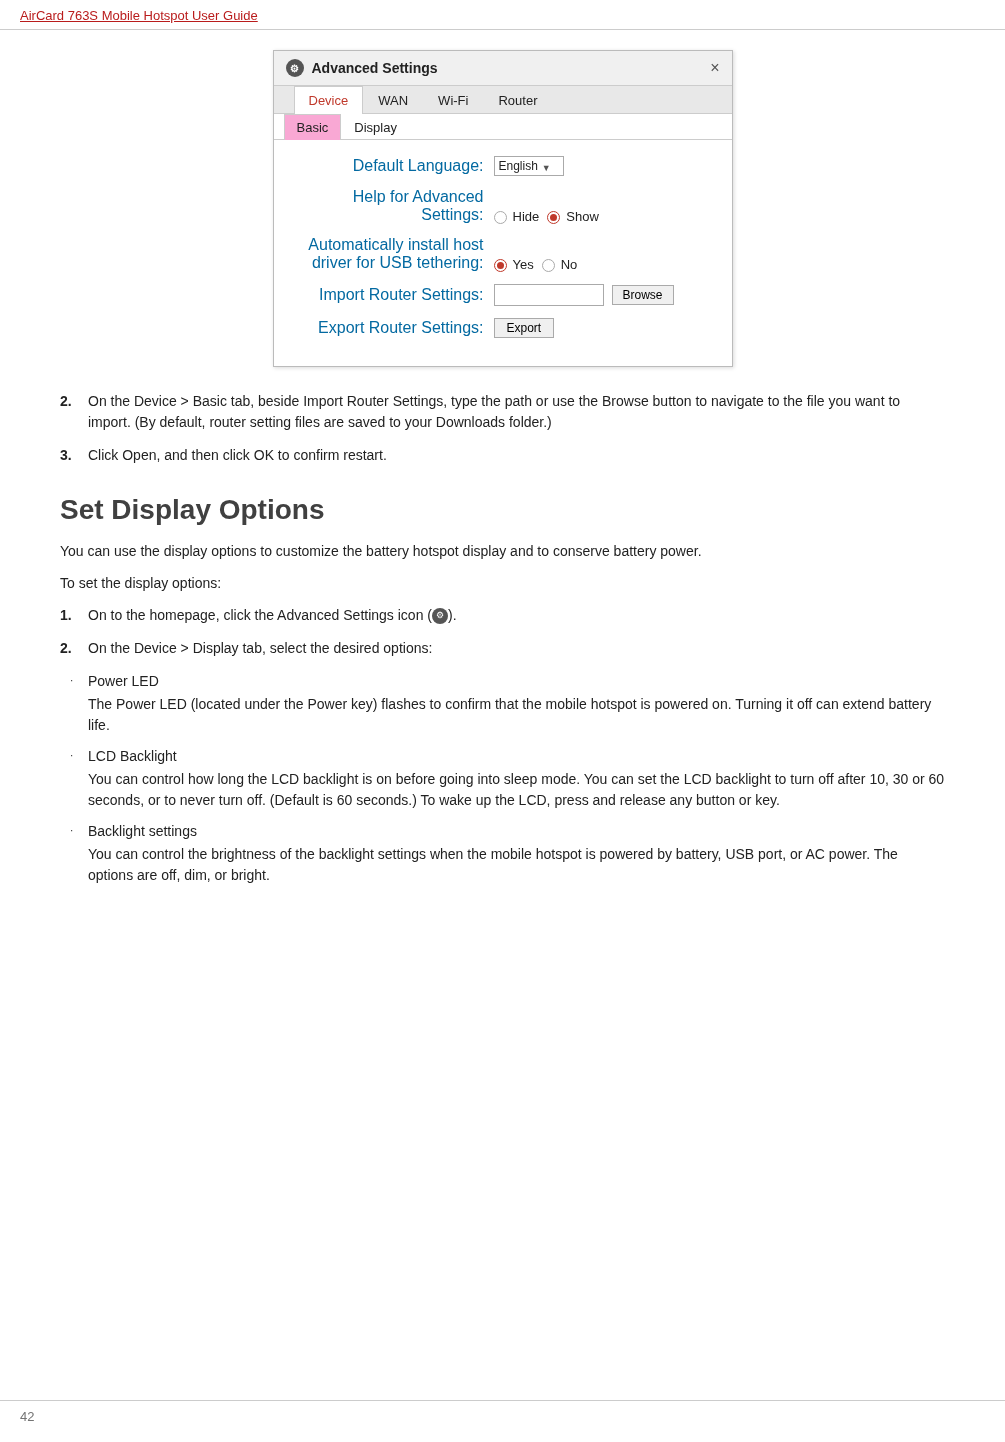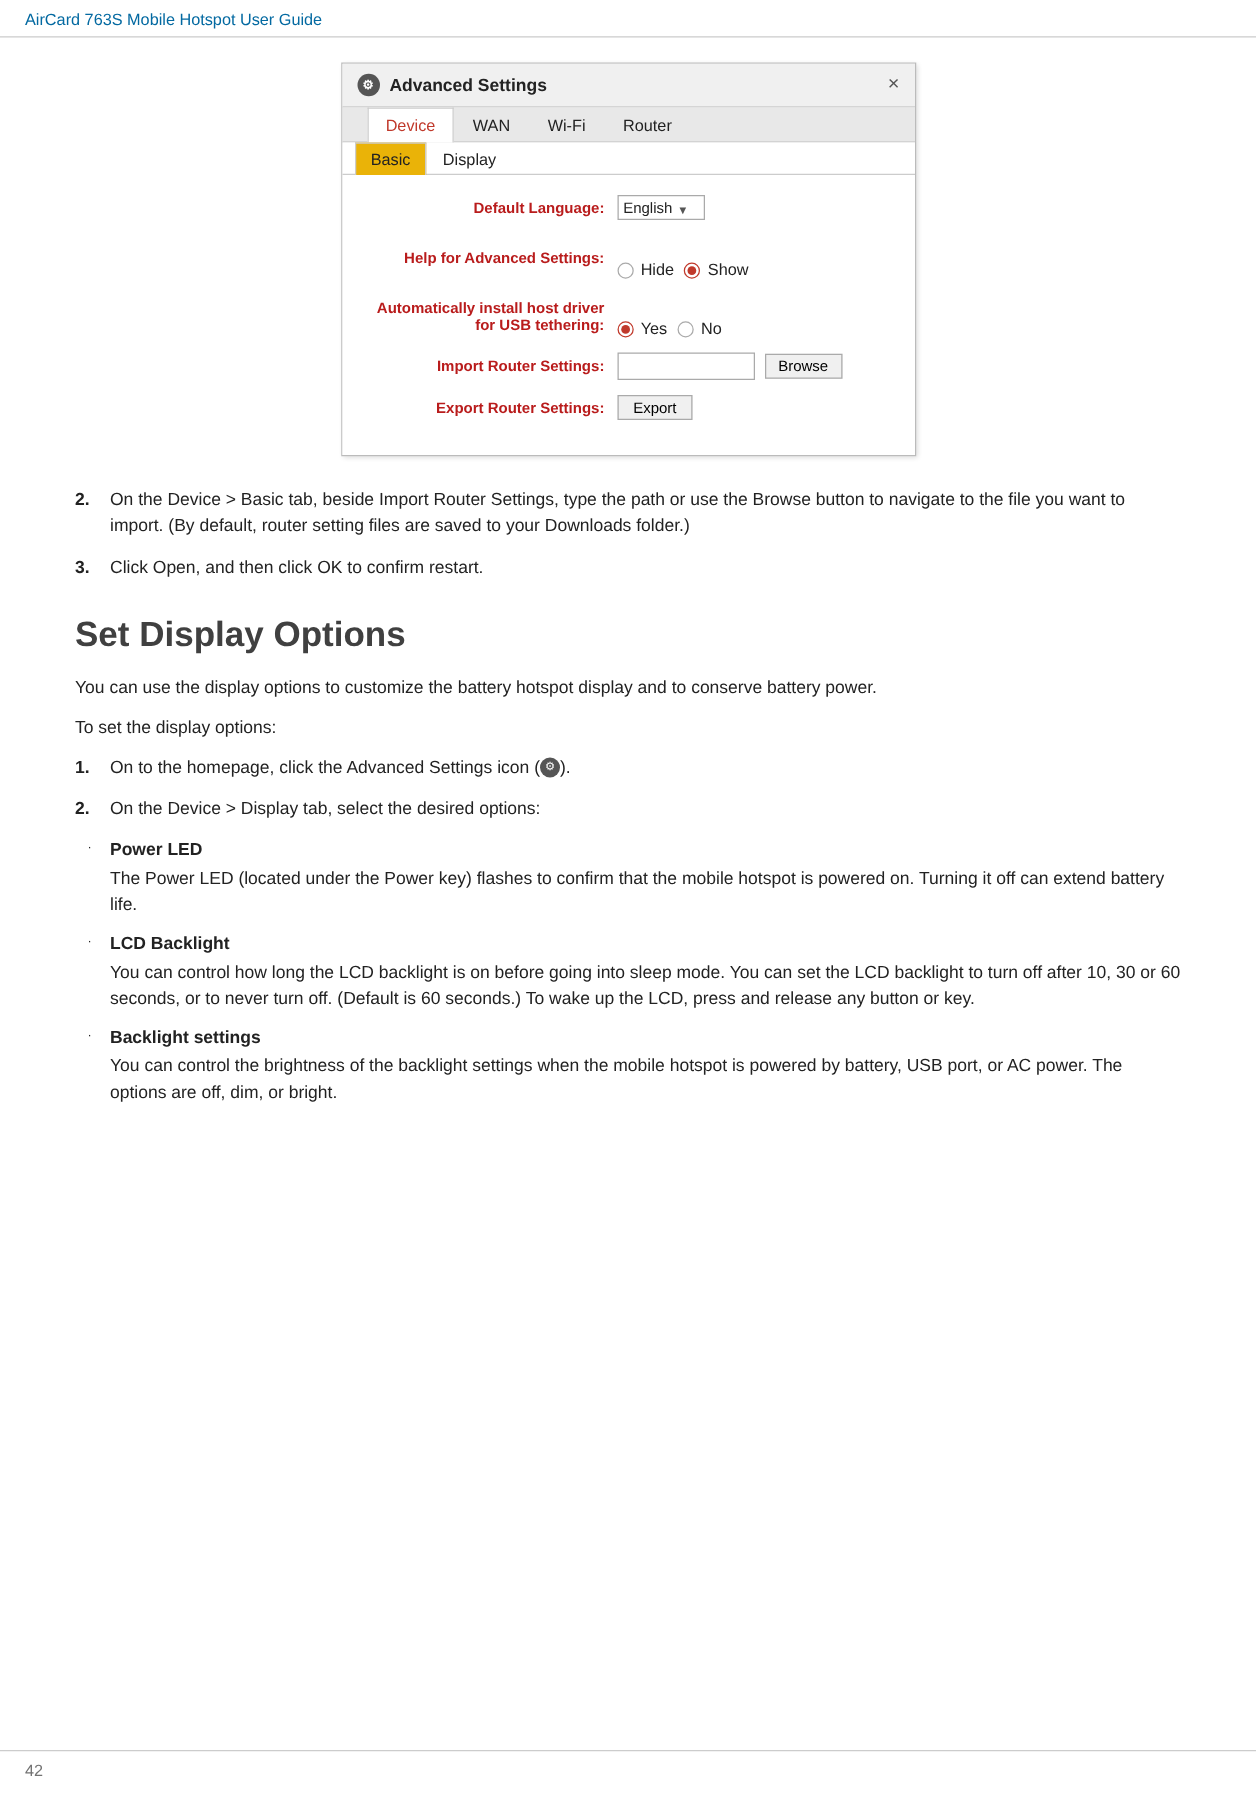--- a/index.html
+++ b/index.html
@@ -9,21 +9,22 @@
       color: #222;
       background: #fff;
       width: 1005px;
       min-height: 1442px;
       padding: 0;
     }
     .page-header {
       border-bottom: 1px solid #ccc;
       padding: 8px 20px 6px 20px;
       font-size: 13px;
-      color: #0369a1;
+      color: #b91c1c;
+      text-decoration: underline;
     }
     .page-content {
       padding: 20px 60px 40px 60px;
     }
     
     .modal-container {
       display: flex;
       justify-content: center;
       margin-bottom: 24px;
     }
@@ -95,40 +96,40 @@
     }
     .modal-subtab {
       padding: 5px 12px;
       font-size: 13px;
       cursor: pointer;
       border: 1px solid transparent;
       border-bottom: none;
       margin-bottom: -1px;
     }
     .modal-subtab.active {
-      background: #eab308;
+      background: #f9a8d4;
       border-color: #ccc;
       border-bottom-color: #fff;
     }
     .modal-body {
       padding: 16px 20px;
       background: #fff;
     }
     .form-row {
       display: flex;
       align-items: center;
       margin-bottom: 12px;
     }
     .form-label {
-      font-size: 12px;
-      font-weight: bold;
+      font-size: 16px;
+      font-weight: normal;
       text-align: right;
       width: 200px;
       padding-right: 10px;
-      color: #b91c1c;
+      color: #0369a1;
       flex-shrink: 0;
     }
     .form-value {
       display: flex;
       align-items: center;
       gap: 8px;
       font-size: 13px;
     }
     .dropdown-select {
       border: 1px solid #aaa;
@@ -237,21 +238,21 @@
     }
     .bullet-dot {
       min-width: 10px;
       margin-top: 2px;
       font-size: 10px;
     }
     .bullet-content {
       flex: 1;
     }
     .bullet-title {
-      font-weight: bold;
+      font-weight: normal;
     }
     .bullet-body {
       margin-top: 2px;
       line-height: 1.5;
     }
     .page-footer {
       border-top: 1px solid #ccc;
       padding: 8px 20px;
       font-size: 13px;
       color: #737373;

